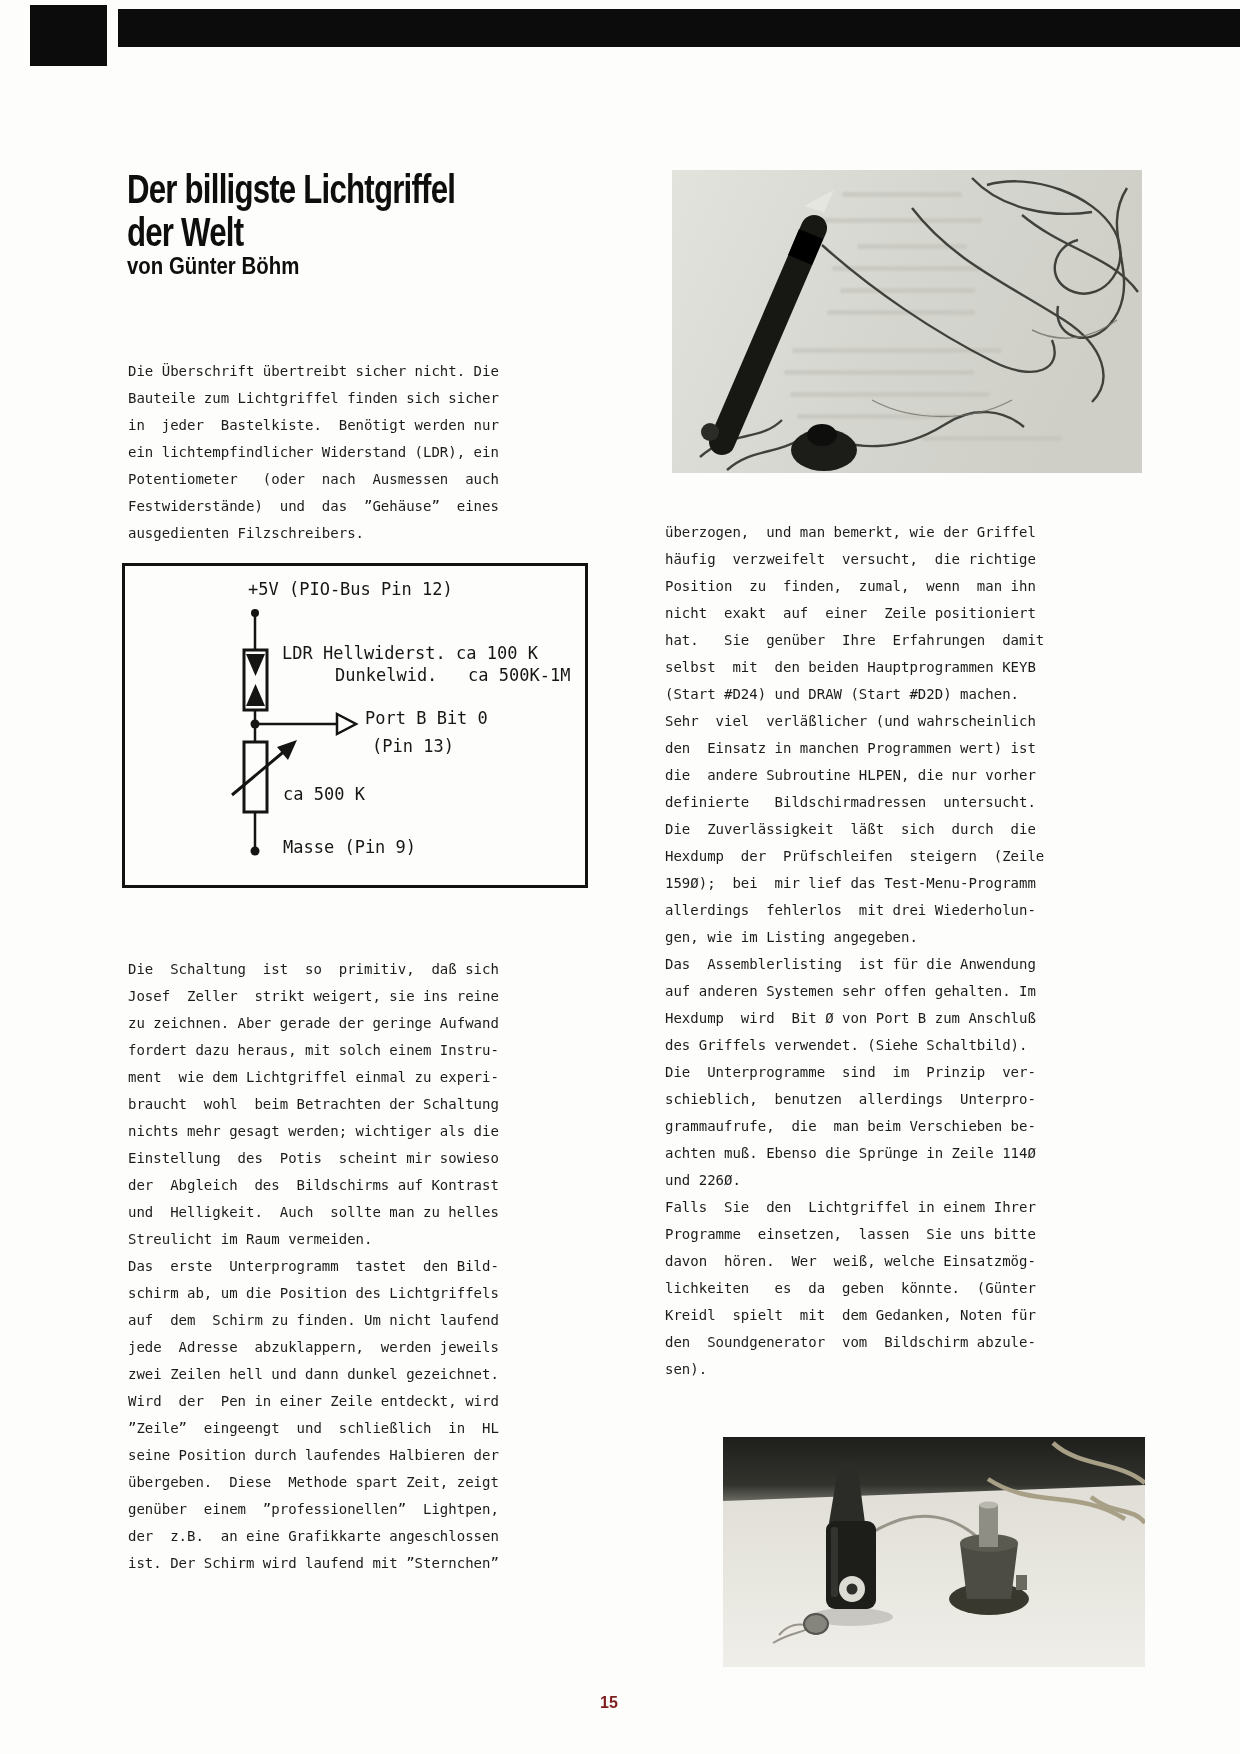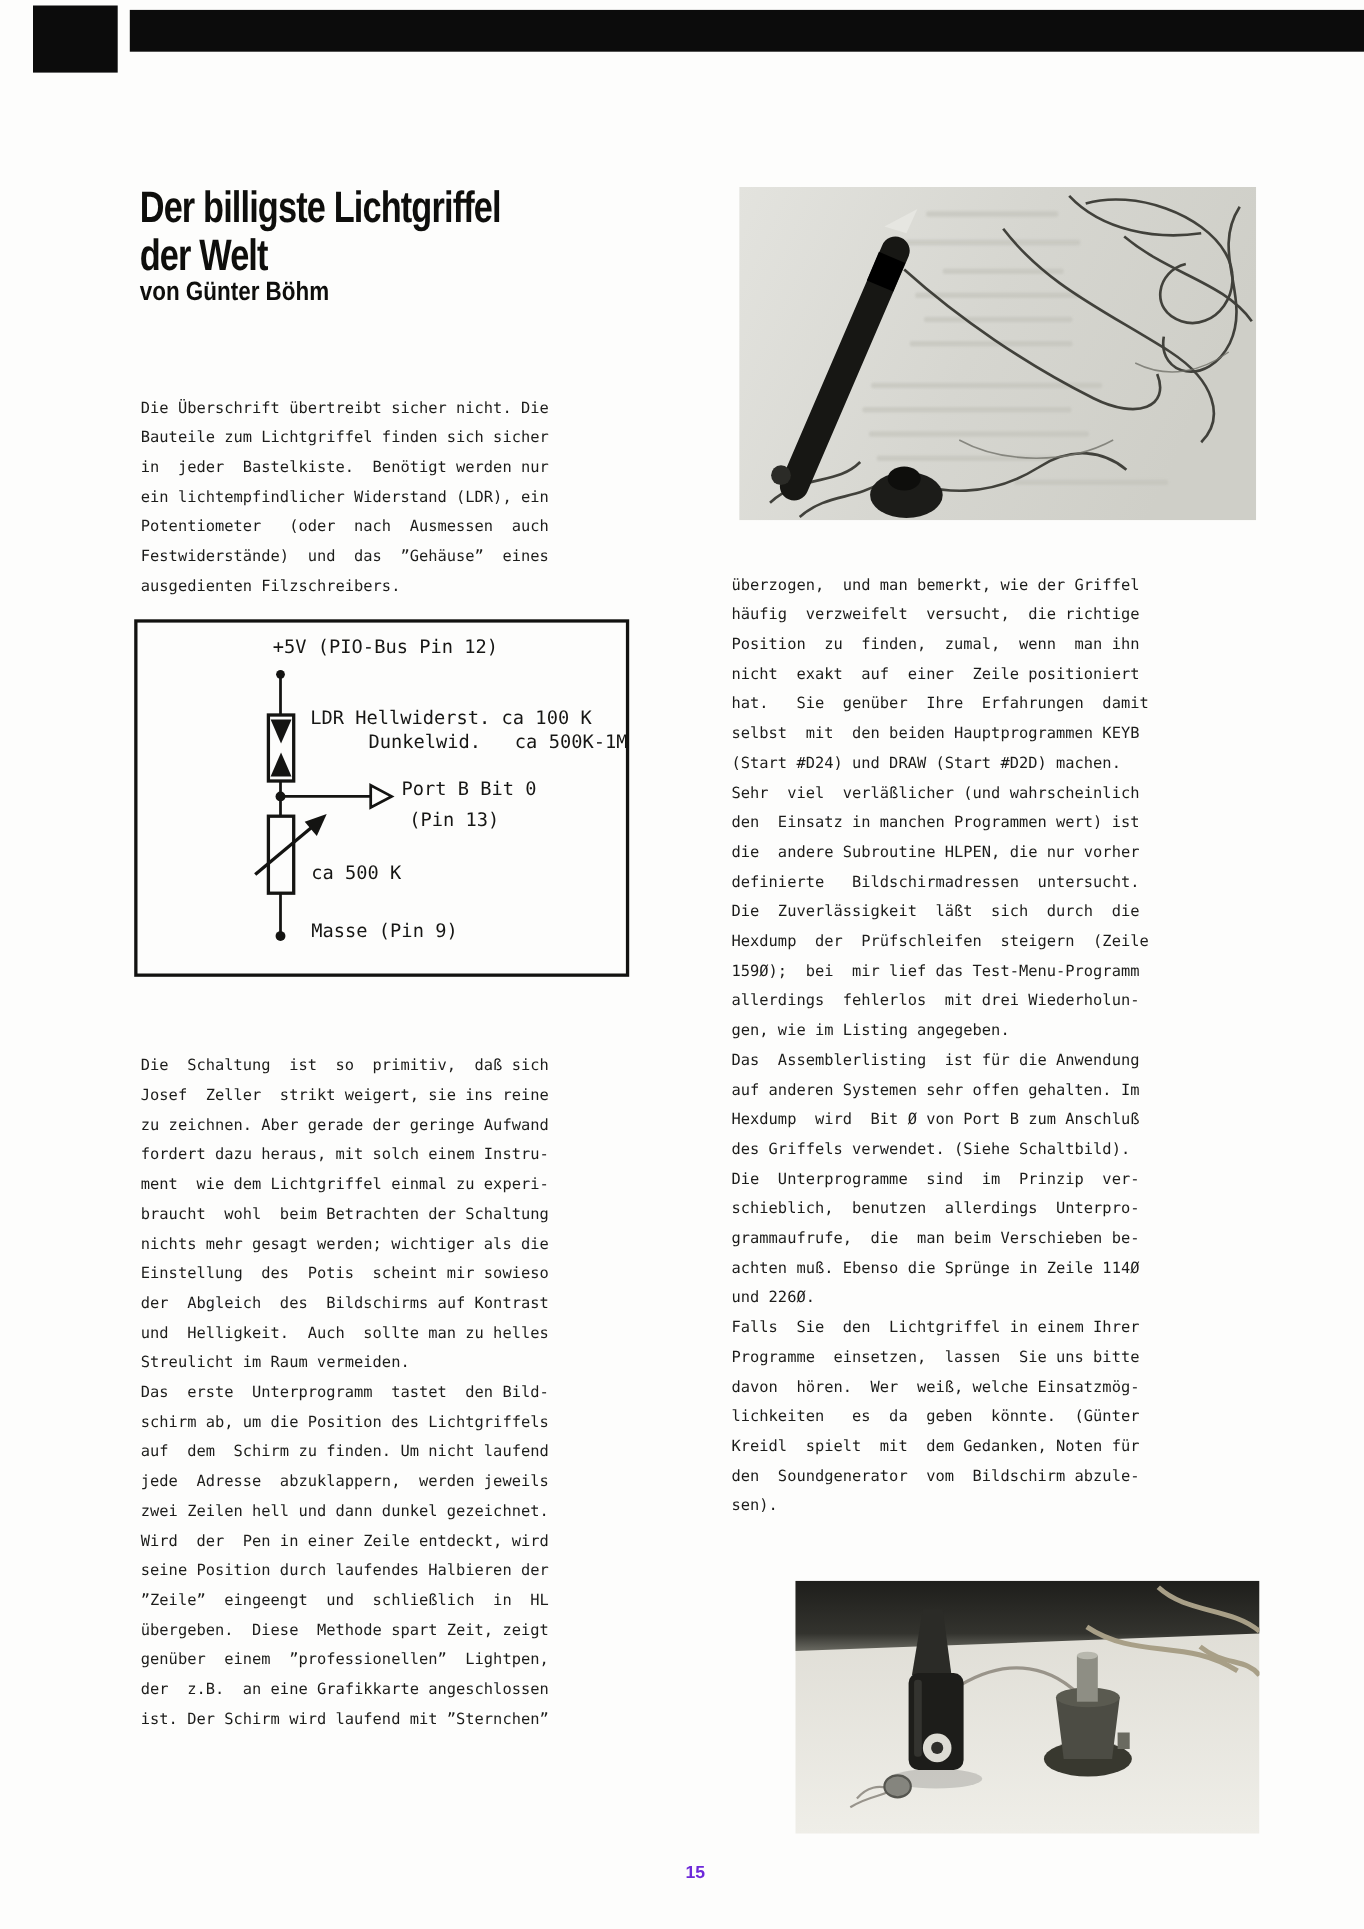--- a/index.html
+++ b/index.html
@@ -15,34 +15,34 @@
   .byline{position:absolute;left:127px;top:252px;font-family:"Liberation Sans",sans-serif;
           font-weight:700;font-size:24px;color:#0e0e0c;transform:scaleX(0.85);transform-origin:left top;white-space:nowrap;}
   
   .textcol{position:absolute;font-size:14px;line-height:27px;}
   .textcol div{white-space:pre;height:27px;}
   .col-left-p1{left:128px;top:358px;width:486px;}
   .col-left-p23{left:128px;top:956px;width:486px;}
   .col-right{left:665px;top:519px;width:486px;}
   
   .diagram-box{position:absolute;left:122px;top:563px;width:444px;height:319px;
-               border:3px solid #121210;background:#fdfdfc;}
+               border:3px solid #121210;background:#fdfdfc;padding-left:16px;}
   .diagram-box svg{position:absolute;left:0;top:0;}
   .dlabel{position:absolute;font-size:17px;white-space:pre;color:#161614;}
   .lbl-supply{left:123px;top:13px;}
   .lbl-ldr1{left:157px;top:77px;}
   .lbl-ldr2{left:210px;top:99px;}
   .lbl-port{left:240px;top:142px;}
   .lbl-pin13{left:247px;top:170px;}
   .lbl-pot{left:158px;top:218px;}
   .lbl-ground{left:158px;top:271px;}
   
   .photo{position:absolute;}
-  .page-number{position:absolute;left:600px;top:1694px;width:64px;text-align:center;
-               font-family:"Liberation Sans",sans-serif;font-weight:700;font-size:16px;color:#6d28d9;}
+  .page-number{position:absolute;left:600px;top:1694px;width:64px;
+               font-family:"Liberation Sans",sans-serif;font-weight:700;font-size:16px;color:#7f1d1d;}
 </style>
 </head>
 <body>
 
 <div class="page">
 
   <div class="corner-mark"></div>
   <div class="top-bar"></div>
 
   <div class="title">
@@ -104,22 +104,22 @@
       <div>Einstellung  des  Potis  scheint mir sowieso</div>
       <div>der  Abgleich  des  Bildschirms auf Kontrast</div>
       <div>und  Helligkeit.  Auch  sollte man zu helles</div>
       <div>Streulicht im Raum vermeiden.</div>
       <div>Das  erste  Unterprogramm  tastet  den Bild-</div>
       <div>schirm ab, um die Position des Lichtgriffels</div>
       <div>auf  dem  Schirm zu finden. Um nicht laufend</div>
       <div>jede  Adresse  abzuklappern,  werden jeweils</div>
       <div>zwei Zeilen hell und dann dunkel gezeichnet.</div>
       <div>Wird  der  Pen in einer Zeile entdeckt, wird</div>
+      <div>”Zeile”  eingeengt  und  schließlich  in  HL</div>
       <div>seine Position durch laufendes Halbieren der</div>
-      <div>”Zeile”  eingeengt  und  schließlich  in  HL</div>
       <div>übergeben.  Diese  Methode spart Zeit, zeigt</div>
       <div>genüber  einem  ”professionellen”  Lightpen,</div>
       <div>der  z.B.  an eine Grafikkarte angeschlossen</div>
       <div>ist. Der Schirm wird laufend mit ”Sternchen”</div>
     </div>
 
   <div class="textcol col-right">
       <div>überzogen,  und man bemerkt, wie der Griffel</div>
       <div>häufig  verzweifelt  versucht,  die richtige</div>
       <div>Position  zu  finden,  zumal,  wenn  man ihn</div>

